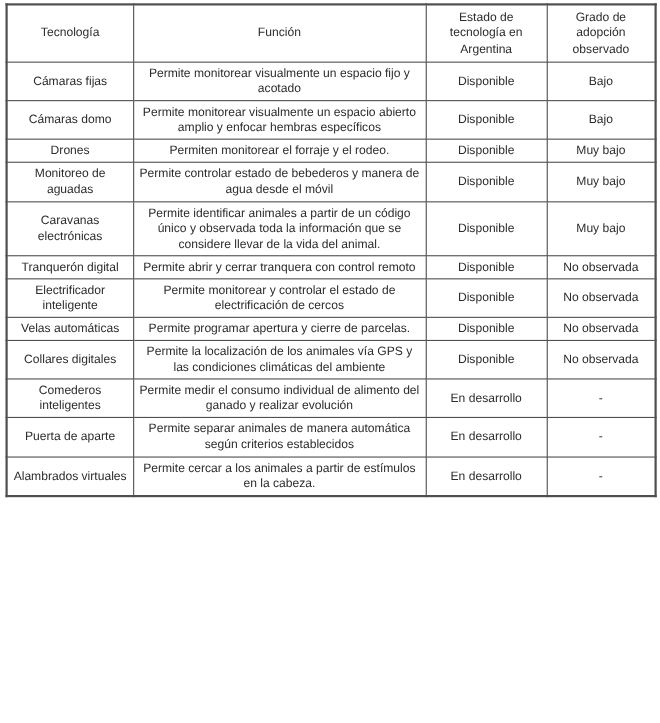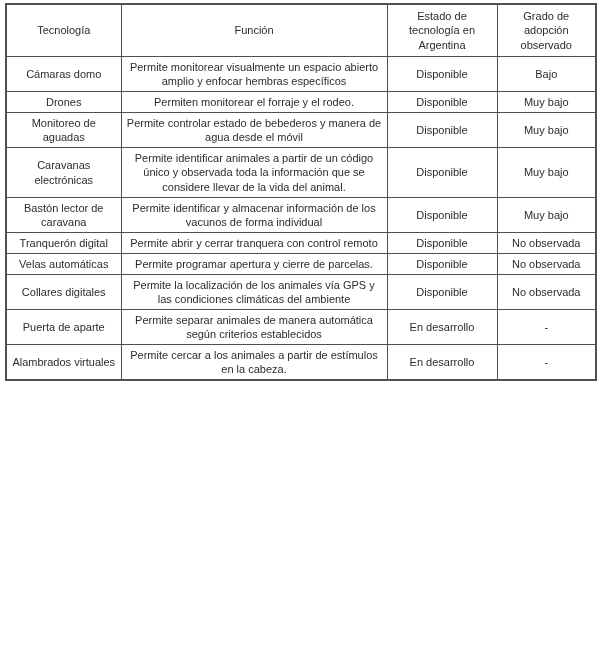--- a/index.html
+++ b/index.html
@@ -61,20 +61,26 @@
     <thead>
       <tr>
         <th>Tecnología</th>
         <th>Función</th>
         <th>Estado de tecnología en Argentina</th>
         <th>Grado de adopción observado</th>
       </tr>
     </thead>
     <tbody>
         <tr>
+          <td>Cámaras fijas</td>
+          <td>Permite monitorear visualmente un espacio fijo y acotado</td>
+          <td>Disponible</td>
+          <td>Bajo</td>
+        </tr>
+        <tr>
           <td>Cámaras domo</td>
           <td>Permite monitorear visualmente un espacio abierto amplio y enfocar hembras específicos</td>
           <td>Disponible</td>
           <td>Bajo</td>
         </tr>
         <tr>
           <td>Drones</td>
           <td>Permiten monitorear el forraje y el rodeo.</td>
           <td>Disponible</td>
           <td>Muy bajo</td>
@@ -85,42 +91,48 @@
           <td>Disponible</td>
           <td>Muy bajo</td>
         </tr>
         <tr>
           <td>Caravanas electrónicas</td>
           <td>Permite identificar animales a partir de un código único y observada toda la información que se considere llevar de la vida del animal.</td>
           <td>Disponible</td>
           <td>Muy bajo</td>
         </tr>
         <tr>
-          <td>Bastón lector de caravana</td>
-          <td>Permite identificar y almacenar información de los vacunos de forma individual</td>
+          <td>Tranquerón digital</td>
+          <td>Permite abrir y cerrar tranquera con control remoto</td>
           <td>Disponible</td>
-          <td>Muy bajo</td>
+          <td>No observada</td>
         </tr>
         <tr>
-          <td>Tranquerón digital</td>
-          <td>Permite abrir y cerrar tranquera con control remoto</td>
+          <td>Electrificador inteligente</td>
+          <td>Permite monitorear y controlar el estado de electrificación de cercos</td>
           <td>Disponible</td>
           <td>No observada</td>
         </tr>
         <tr>
           <td>Velas automáticas</td>
           <td>Permite programar apertura y cierre de parcelas.</td>
           <td>Disponible</td>
           <td>No observada</td>
         </tr>
         <tr>
           <td>Collares digitales</td>
           <td>Permite la localización de los animales vía GPS y las condiciones climáticas del ambiente</td>
           <td>Disponible</td>
           <td>No observada</td>
+        </tr>
+        <tr>
+          <td>Comederos inteligentes</td>
+          <td>Permite medir el consumo individual de alimento del ganado y realizar evolución</td>
+          <td>En desarrollo</td>
+          <td>-</td>
         </tr>
         <tr>
           <td>Puerta de aparte</td>
           <td>Permite separar animales de manera automática según criterios establecidos</td>
           <td>En desarrollo</td>
           <td>-</td>
         </tr>
         <tr>
           <td>Alambrados virtuales</td>
           <td>Permite cercar a los animales a partir de estímulos en la cabeza.</td>

